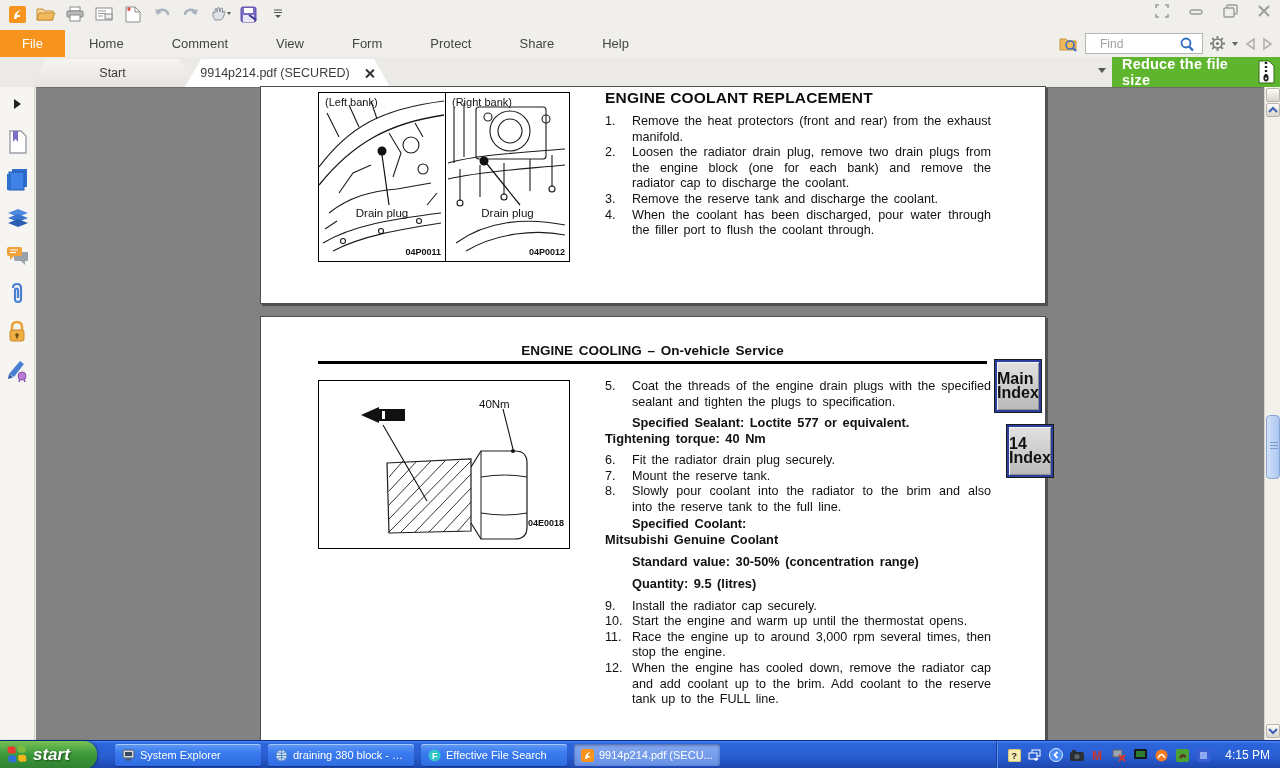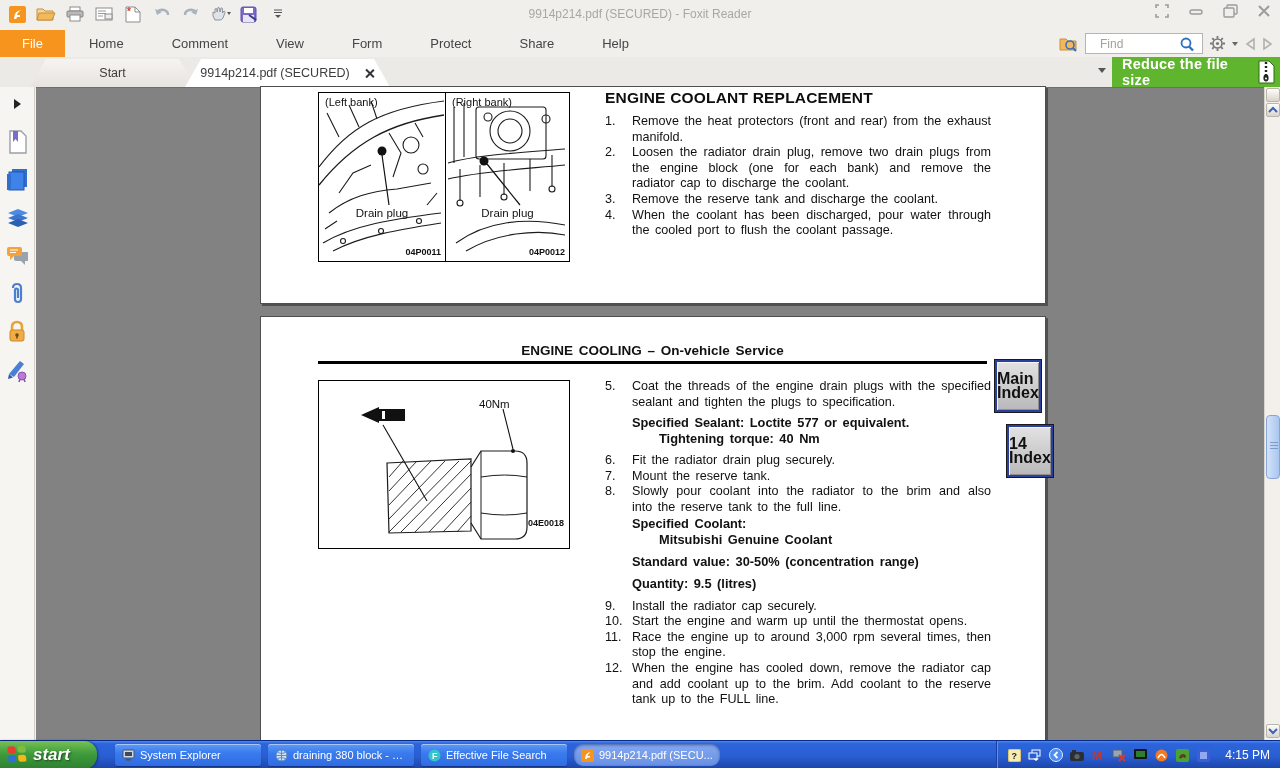--- a/index.html
+++ b/index.html
@@ -69,36 +69,36 @@
   .p1text { position:absolute; left:344px; top:2px; width:386px; }
   .p1title { font-size:15.5px; font-weight:bold; color:#0d0d0d; letter-spacing:0.2px; margin-bottom:7px; }
 
   
   .p2head { position:absolute; left:57px; top:26px; width:669px; text-align:center; font-size:13.5px; font-weight:bold; color:#111; word-spacing:2px; }
   .p2rule { position:absolute; left:57px; top:44px; width:669px; height:2.5px; background:#000; }
   .fig2 { position:absolute; left:57px; top:63px; width:252px; height:169px; border:1px solid #000; background:#fff; }
   .fig2 .torque { position:absolute; left:160px; top:17px; font-size:11.5px; color:#111; }
   .fig2 .fcode { right:5px; bottom:20px; }
   .p2text { position:absolute; left:344px; top:62px; width:386px; }
-  .ind1 { margin-left:27px; } .ind2 { margin-left:54px; }
+  .ind1 { margin-left:27px; } .ind2 { }
   .mt5 { margin-top:5px; } .mt6 { margin-top:6px; } .mt7 { margin-top:7px; } .mt31 { }
 
   
   .idxbtn { position:absolute; left:959px; width:46px; height:52px; border:2px solid #2b3f9e; outline:1px solid #1a1a1a; background:linear-gradient(#e2e2e2,#b9b9b9); box-shadow:inset 1px 1px 0 #f4f4f4, inset -1px -1px 0 #8f8f8f; display:flex; flex-direction:column; align-items:flex-start; justify-content:center; font-size:16px; font-weight:bold; color:#111; line-height:14px; cursor:pointer; }
   .idx1 { top:272px; } .idx2 { top:337px;margin-left:12px; }
 
   
   .taskbar { position:absolute; left:0; top:740px; width:1280px; height:28px; background:linear-gradient(180deg,#4b87f2 0%,#2c64da 10%,#2a5fd3 55%,#1c46ad 100%); border-top:1px solid #0a2d8d; }
   .startbtn { position:absolute; left:0; top:0; width:97px; height:28px; border-radius:0 13px 13px 0; background:linear-gradient(180deg,#77c155 0%,#3e9c3c 45%,#2e8030 100%); box-shadow:1px 0 3px rgba(0,0,0,.4); display:flex; align-items:center; gap:5px; padding-left:8px; cursor:pointer; }
   .startbtn .slabel { color:#fff; font-size:17px; font-weight:bold; font-style:italic; text-shadow:1px 1px 2px rgba(0,0,0,.5); }
   .winflag { width:20px; height:18px; display:grid; grid-template-columns:8px 8px; grid-template-rows:7px 7px; gap:1.5px; transform:rotate(-4deg); }
   .winflag i { border-radius:1.5px 3px 1.5px 3px; }
   .tbtn { position:absolute; top:3px; height:22px; width:146px; border-radius:2.5px; background:linear-gradient(180deg,#5f9af6,#3a7bee 40%,#2f6ce2); box-shadow:inset 0 1px 0 rgba(255,255,255,.45), 0 1px 1px rgba(0,0,30,.3); display:flex; align-items:center; gap:5px; padding:0 6px; color:#fff; font-size:11px; white-space:nowrap; overflow:hidden; cursor:pointer; }
   .tbtn .tlabel { overflow:hidden; text-overflow:ellipsis; }
-  .tbtn.pressed { background:linear-gradient(180deg,#86a9ef,#6690e6); box-shadow:inset 0 1px 3px rgba(10,20,80,.5);border-radius:9px; }
+  .tbtn.pressed { background:linear-gradient(180deg,#86a9ef,#6690e6); box-shadow:inset 0 1px 3px rgba(10,20,80,.5); }
   .ticon { width:14px; height:14px; flex-shrink:0; display:flex; align-items:center; justify-content:center; }
   .tray { position:absolute; right:0; top:0; height:28px; display:flex; align-items:center; gap:7px; padding:0 10px 0 10px; border-left:1px solid #1a3f9d; box-shadow:inset 1px 0 0 #5d8ff0; }
   .trayicon { width:14px; height:14px; display:flex; align-items:center; justify-content:center; font-size:10px; cursor:pointer; }
   .time { color:#fff; font-size:12px; margin-left:8px; }
   svg { display:block; }
 </style>
 </head>
 <body>
 
 <div class="screen">
@@ -164,21 +164,20 @@
             <path d="M9 9 L16 14" stroke="#3a3a8a" stroke-width="2"></path>
           </svg>
         </span>
       <span class="qicon">
           <svg width="10" height="12">
             <path d="M1 2 L9 2 M1 4.5 L9 4.5" stroke="#555"></path>
             <path d="M2 7 L8 7 L5 10 Z" fill="#555"></path>
           </svg>
         </span>
     </div>
-    <div class="wtitle">9914p214.pdf (SECURED) - Foxit Reader</div>
     <div class="wincontrols">
       <span class="wc">
           <svg width="14" height="14">
             <path d="M1 4 V1 H4 M10 1 H13 V4 M13 10 V13 H10 M4 13 H1 V10" fill="none" stroke="#9c9c9c" stroke-width="1.6"></path>
           </svg>
         </span>
       <span class="wc">
           <svg width="16" height="14">
             <rect x="2" y="6" width="12" height="4" rx="2" fill="none" stroke="#9c9c9c" stroke-width="1.4"></rect>
           </svg>
@@ -393,21 +392,21 @@
             <div class="step">
                 <span class="n">2.</span>
                 <span class="t">Loosen the radiator drain plug, remove two drain plugs from the engine block (one for each bank) and remove the radiator cap to discharge the coolant.</span>
               </div>
             <div class="step">
                 <span class="n">3.</span>
                 <span class="t">Remove the reserve tank and discharge the coolant.</span>
               </div>
             <div class="step">
                 <span class="n">4.</span>
-                <span class="t">When the coolant has been discharged, pour water through the cooled port to flush the coolant passage.</span>
+                <span class="t">When the coolant has been discharged, pour water through the filler port to flush the coolant through.</span>
               </div>
           </div>
         </div>
       </div>
 
       <div class="page p2">
         <div class="p2head">ENGINE COOLING – On-vehicle Service</div>
         <div class="p2rule"></div>
 
         <div class="fig2">

